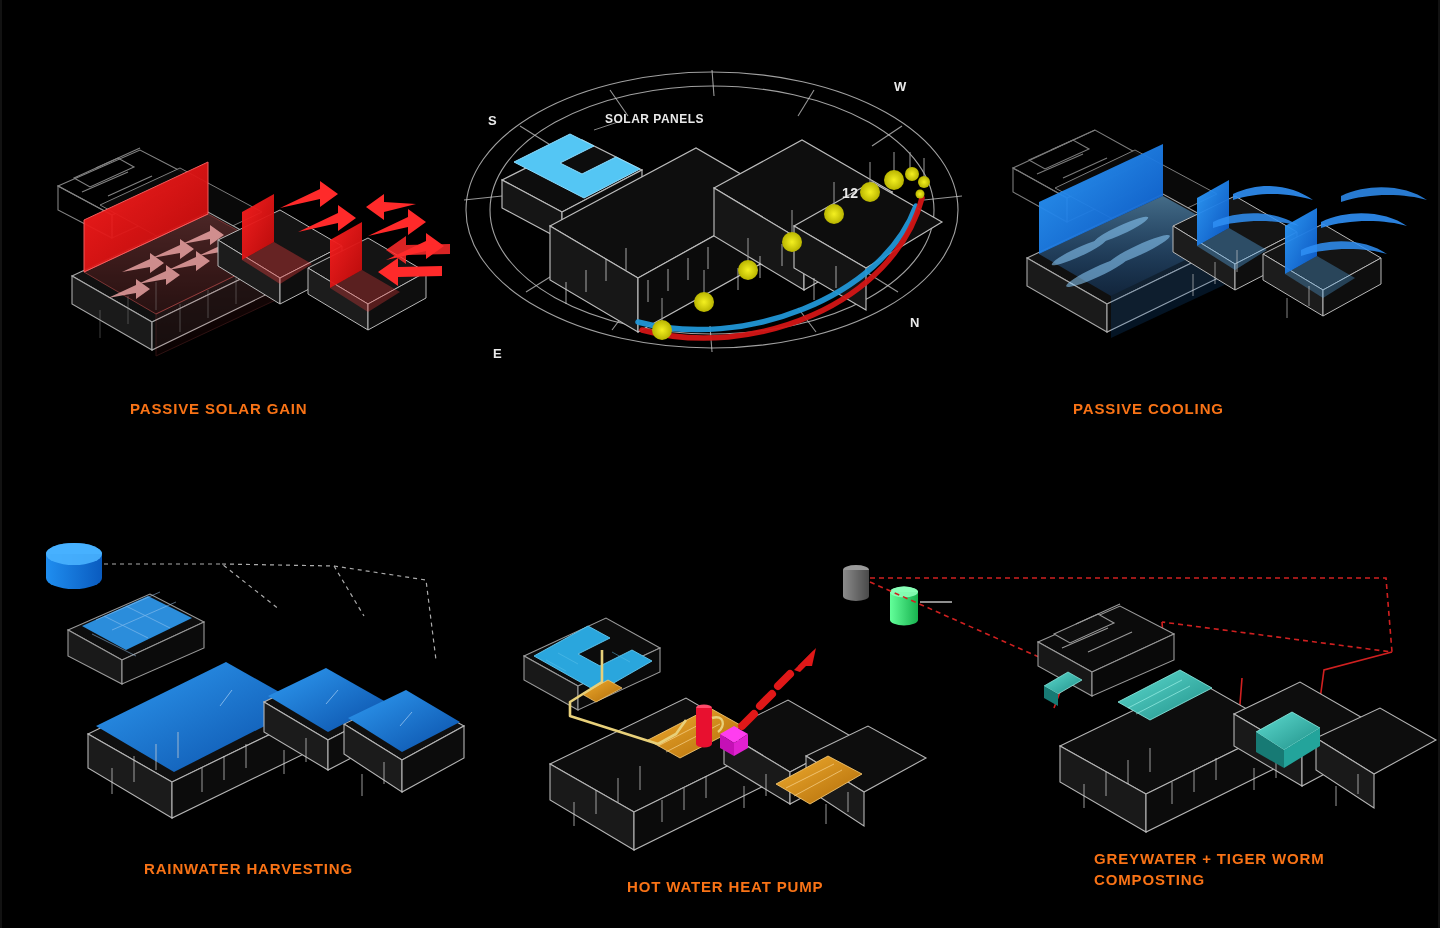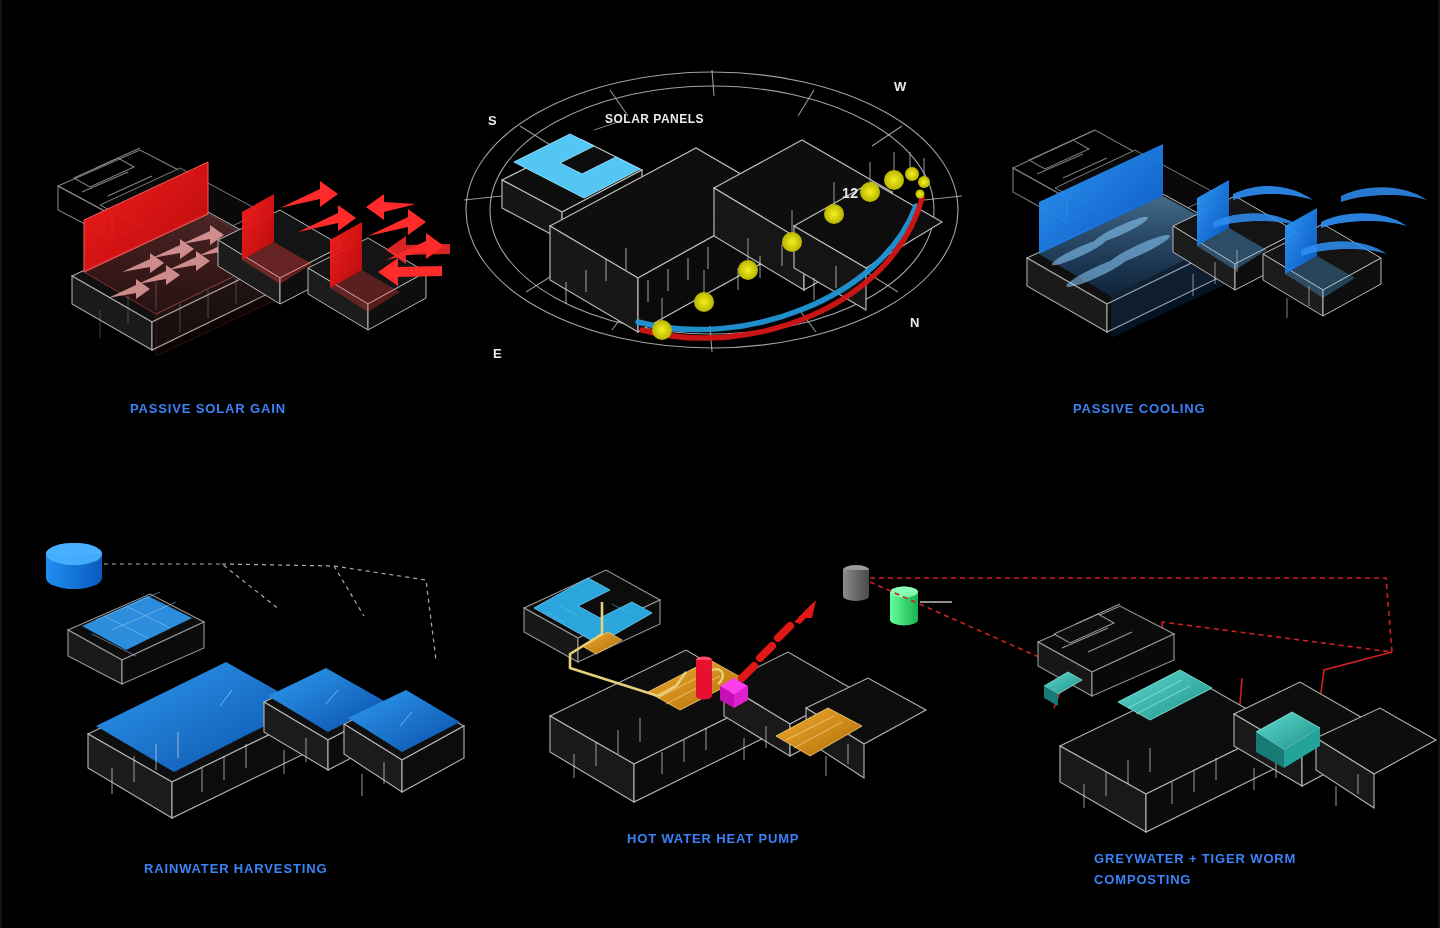--- a/index.html
+++ b/index.html
@@ -8,22 +8,22 @@
     width:1440px;height:928px;overflow:hidden;
     font-family:"Liberation Sans","DejaVu Sans",sans-serif;
     background:#000;color:#fff;
     position:relative;
   }
   .board{position:absolute;inset:0;background:#000;border-left:2px solid #121212;border-right:2px solid #121212;box-sizing:border-box;}
   .panel{position:absolute;}
   .stage{position:absolute;left:0;top:0;width:100%;height:100%;}
   .caption{
     position:absolute;
-    font-size:13px;font-weight:bold;letter-spacing:0.85px;
-    color:#3b82f6;line-height:21px;text-transform:uppercase;
+    font-size:15px;font-weight:bold;letter-spacing:0.85px;
+    color:#f97316;line-height:21px;text-transform:uppercase;
     white-space:pre-line;
   }
   .lbl{
     position:absolute;font-size:12px;font-weight:bold;letter-spacing:0.5px;
     color:#eaeaea;text-transform:uppercase;white-space:pre-line;line-height:11px;
   }
   .lbl.big{font-size:9.4px;}
   svg{display:block;overflow:visible;}
   .noevt{pointer-events:none;}
 </style>
@@ -333,21 +333,21 @@
         <path d="M100 248 L100 274 M122 236 L122 262 M144 224 L144 250 M166 212 L166 238"></path>
         <path d="M190 248 L190 272 M212 236 L212 260 M234 224 L234 248"></path>
         <path d="M272 230 L272 254 M294 218 L294 242"></path>
         <path d="M350 254 L350 276 M372 242 L372 264"></path>
       </g>
     </svg>
 
     <div class="caption" style="left:132px;top:338px;">RAINWATER HARVESTING</div>
   </div>
 
-  <div class="panel" style="left:460px;top:520px;width:470px;height:320px;">
+  <div class="panel" style="left:460px;top:568px;width:470px;height:320px;">
     <svg class="stage noevt" viewBox="0 0 470 320">
       <defs>
         <linearGradient id="p5floor" x1="0" y1="0" x2="1" y2="1">
           <stop offset="0" stop-color="#f0ad30"></stop>
             <stop offset="1" stop-color="#b06b08"></stop>
         </linearGradient>
       </defs>
 
       <g stroke="#9a9a9a" stroke-width="1.1" fill="#0d0d0d">
         <path d="M62 88 L144 50 L198 80 L116 118 Z" fill="#0c0c0c"></path>

